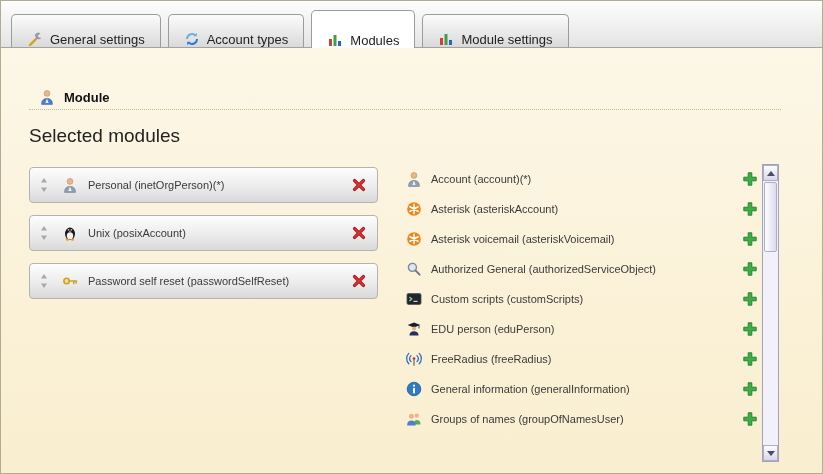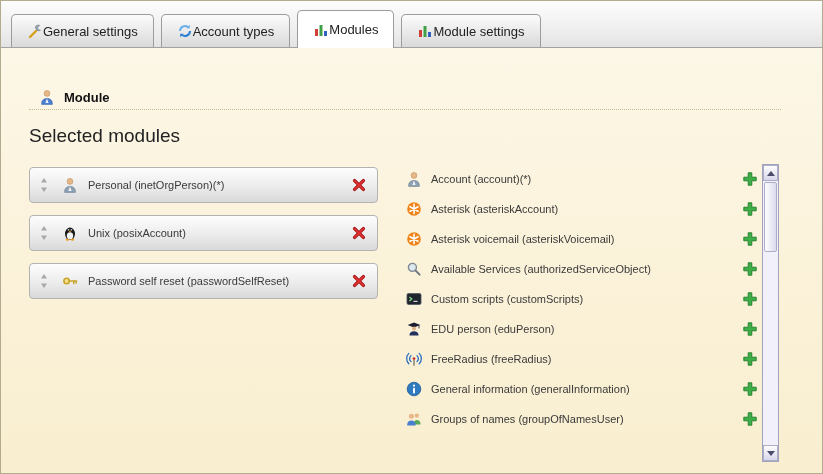--- a/index.html
+++ b/index.html
@@ -10,21 +10,21 @@
     font-family:"Liberation Sans","DejaVu Sans",sans-serif;color:#222;
   }
   
   .tabbar{
     position:absolute;top:0;left:0;width:100%;height:47px;box-sizing:border-box;
     background:linear-gradient(180deg,#fdfdfd 0%,#ececec 70%,#e2e2e2 100%);
     display:flex;align-items:flex-end;padding-left:10px;
   }
   .tabline{position:absolute;top:46px;left:0;width:100%;height:1px;background:#a2a2a2;z-index:1;}
   .tab{
-    display:flex;align-items:center;height:33px;padding:16px 15px;margin-right:7px;margin-bottom:1px;
+    display:flex;align-items:flex-end;gap:7px;height:33px;padding:0 15px;margin-right:7px;margin-bottom:1px;
     background:linear-gradient(180deg,#fbfbfb 0%,#e9e9e9 55%,#d9d9d9 100%);
     border:1px solid #9c9c9c;border-bottom:none;border-radius:5px 5px 0 0;
     font-size:13px;color:#222;cursor:pointer;white-space:nowrap;box-sizing:border-box;position:relative;z-index:0;
   }
   .tab.active{height:38px;margin-bottom:0;background:#fff;z-index:3;}
   .icon16{width:16px;height:16px;display:inline-block;flex:none;line-height:0;}
   .icon16 svg{width:16px;height:16px;display:block;}
   
   .users-title{position:absolute;top:88px;left:38px;display:flex;align-items:center;gap:9px;
     font-size:13px;font-weight:bold;color:#111;}
@@ -265,21 +265,21 @@
       </span>
     </div>
 
     <div class="av-row">
       <span class="icon16">
         <svg viewBox="0 0 16 16">
             <circle cx="6.4" cy="6.4" r="4" fill="#dce8f0" stroke="#80888f" stroke-width="1.4"></circle>
             <path d="M9.4 9.4l4.2 4.2" stroke="#70787f" stroke-width="2" stroke-linecap="round"></path>
           </svg>
       </span>
-      <span class="row-label">Available Services (authorizedServiceObject)</span>
+      <span class="row-label">Authorized General (authorizedServiceObject)</span>
       <span class="icon16 add">
         <svg viewBox="0 0 16 16">
             <path d="M6.2 1.8h3.6v4.4h4.4v3.6H9.8v4.4H6.2v-4.4H1.8V6.2h4.4z" fill="#3fae49" stroke="#1e7e28" stroke-width="0.9"></path>
           </svg>
       </span>
     </div>
 
 
     <div class="av-row">
       <span class="icon16">

